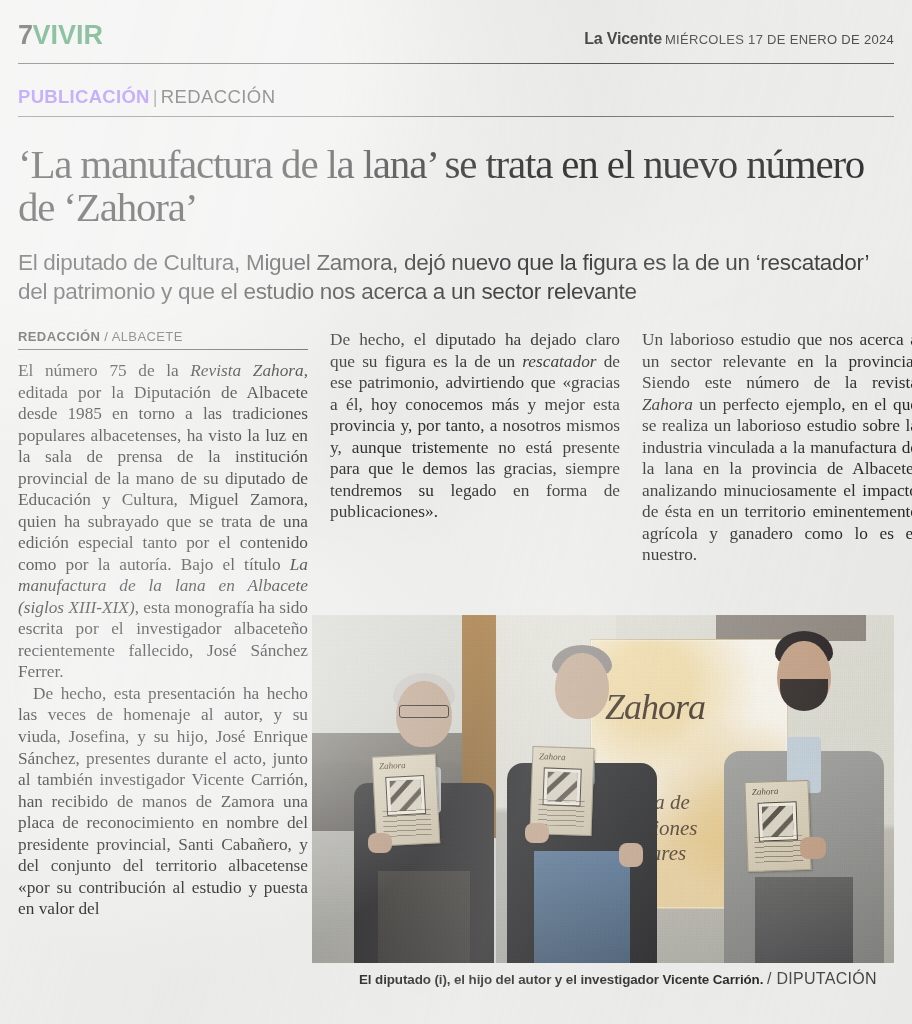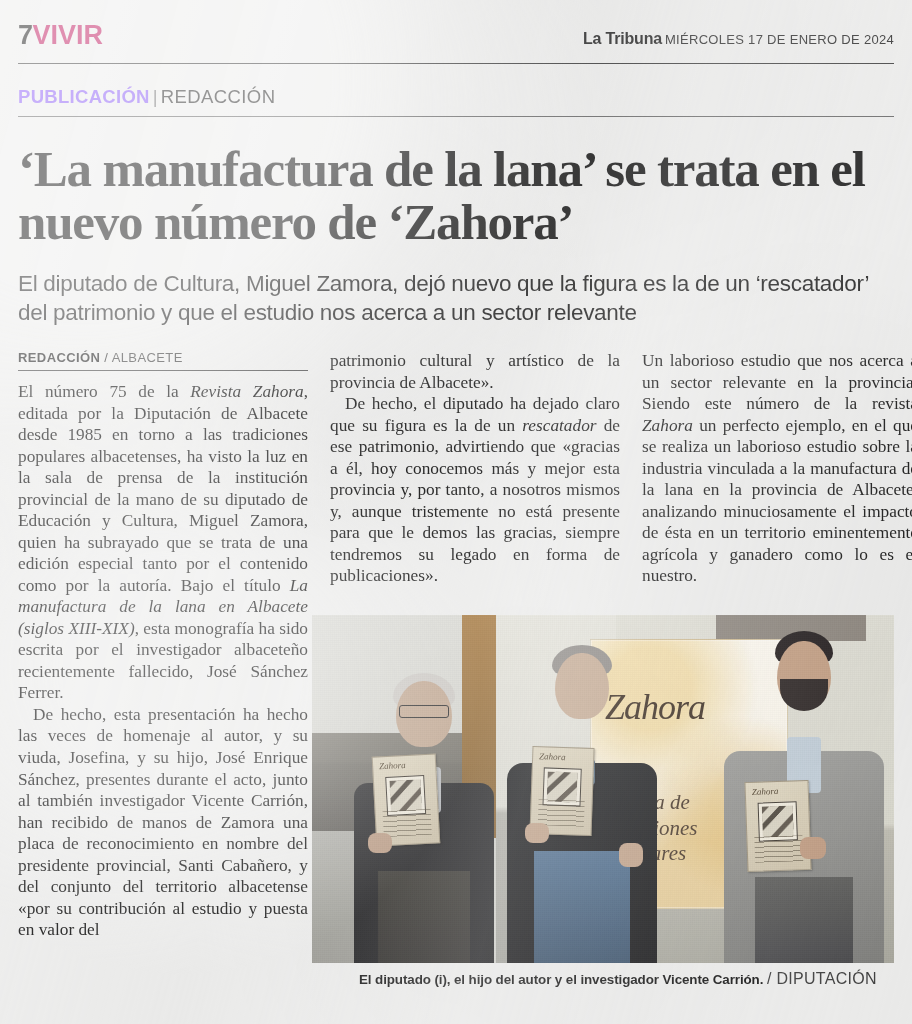--- a/index.html
+++ b/index.html
@@ -50,21 +50,21 @@
     height: 34px;
   }
   .folio {
     font-family: "Liberation Sans", sans-serif;
     font-size: 27px;
     font-weight: bold;
     letter-spacing: -0.5px;
     line-height: 1;
   }
   .folio .num { color: #141414; }
-  .folio .sec { color: #be185d; font-weight: 700; letter-spacing: 0px; }
+  .folio .sec { color: #15803d; font-weight: 700; letter-spacing: 0px; }
   .masthead-right {
     font-family: "Liberation Sans", sans-serif;
     font-size: 13.5px;
     color: #2b2b2b;
     letter-spacing: .2px;
     white-space: nowrap;
   }
   .masthead-right .brand {
     font-weight: bold;
     font-size: 16px;
@@ -97,22 +97,22 @@
   .rule-kicker {
     border: 0;
     border-top: 1px solid #646464;
     margin: 9px 0 0 0;
   }
 
   
   .headline {
     margin: 26px 0 0 0;
     font-family: "Liberation Serif", "DejaVu Serif", serif;
-    font-weight: bold;
-    font-size: 51px;
+    font-weight: normal;
+    font-size: 41px;
     line-height: 1.05;
     letter-spacing: -1.2px;
     color: #111;
   }
   .deck {
     margin: 19px 0 0 0;
     font-family: "Liberation Sans", sans-serif;
     font-size: 22.5px;
     line-height: 1.32;
     color: #1d1d1d;
@@ -287,21 +287,21 @@
 
 <div class="paper-grain"></div>
 
 <div class="page">
 
   <div class="masthead">
     <div class="folio">
       <span class="num">7</span><span class="sec">VIVIR</span>
     </div>
     <div class="masthead-right">
-      <span class="brand">La Tribuna</span><span class="date">MIÉRCOLES 17 DE ENERO DE 2024</span>
+      <span class="brand">La Vicente</span><span class="date">MIÉRCOLES 17 DE ENERO DE 2024</span>
     </div>
   </div>
   <hr class="rule-top">
 
   <div class="kicker">
     <span class="k-main">PUBLICACIÓN</span><span class="k-sep">|</span><span class="k-sub">REDACCIÓN</span>
   </div>
   <hr class="rule-kicker">
 
   <h1 class="headline">‘La manufactura de la lana’ se trata en el nuevo número de ‘Zahora’</h1>
@@ -317,21 +317,20 @@
       </div>
       <hr class="rule-byline">
       <div class="body-text">
           <p>El número 75 de la <i>Revista Zahora</i>, editada por la Diputación de Albacete desde 1985 en torno a las tradiciones populares albacetenses, ha visto la luz en la sala de prensa de la institución provincial de la mano de su diputado de Educación y Cultura, Miguel Zamora, quien ha subrayado que se trata de una edición especial tanto por el contenido como por la autoría. Bajo el título <i>La manufactura de la lana en Albacete (siglos XIII-XIX)</i>, esta monografía ha sido escrita por el investigador albaceteño recientemente fallecido, José Sánchez Ferrer.</p>
           <p>De hecho, esta presentación ha hecho las veces de homenaje al autor, y su viuda, Josefina, y su hijo, José Enrique Sánchez, presentes durante el acto, junto al también investigador Vicente Carrión, han recibido de manos de Zamora una placa de reconocimiento en nombre del presidente provincial, Santi Cabañero, y del conjunto del territorio albacetense «por su contribución al estudio y puesta en valor del</p>
         </div>
     </div>
 
     <div class="col col2">
       <div class="body-text">
-          <p>patrimonio cultural y artístico de la provincia de Albacete».</p>
           <p>De hecho, el diputado ha dejado claro que su figura es la de un <i>rescatador</i> de ese patrimonio, advirtiendo que «gracias a él, hoy conocemos más y mejor esta provincia y, por tanto, a nosotros mismos y, aunque tristemente no está presente para que le demos las gracias, siempre tendremos su legado en forma de publicaciones».</p>
         </div>
     </div>
 
     <div class="col col3">
       <div class="body-text">
           <p>Un laborioso estudio que nos acerca a un sector relevante en la provincia. Siendo este número de la revista <i>Zahora</i> un perfecto ejemplo, en el que se realiza un laborioso estudio sobre la industria vinculada a la manufactura de la lana en la provincia de Albacete, analizando minuciosamente el impacto de ésta en un territorio eminentemente agrícola y ganadero como lo es el nuestro.</p>
         </div>
     </div>
   </div>

